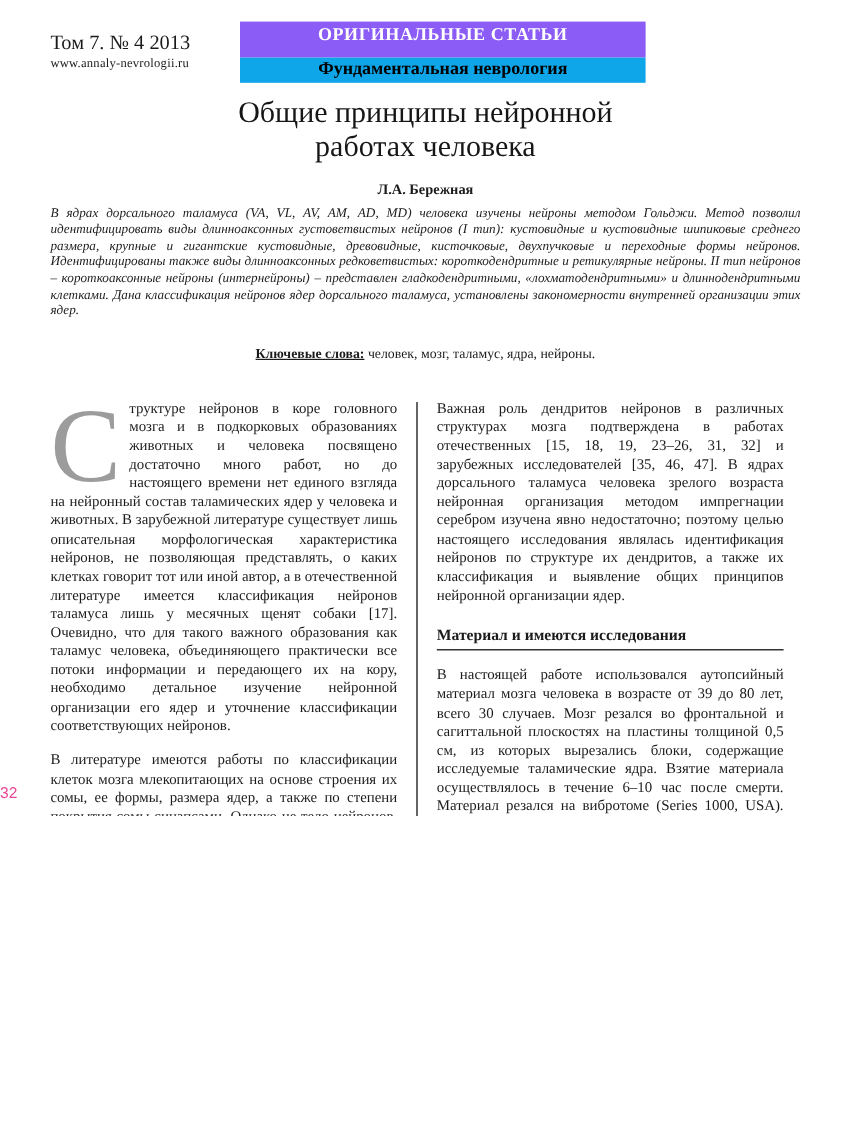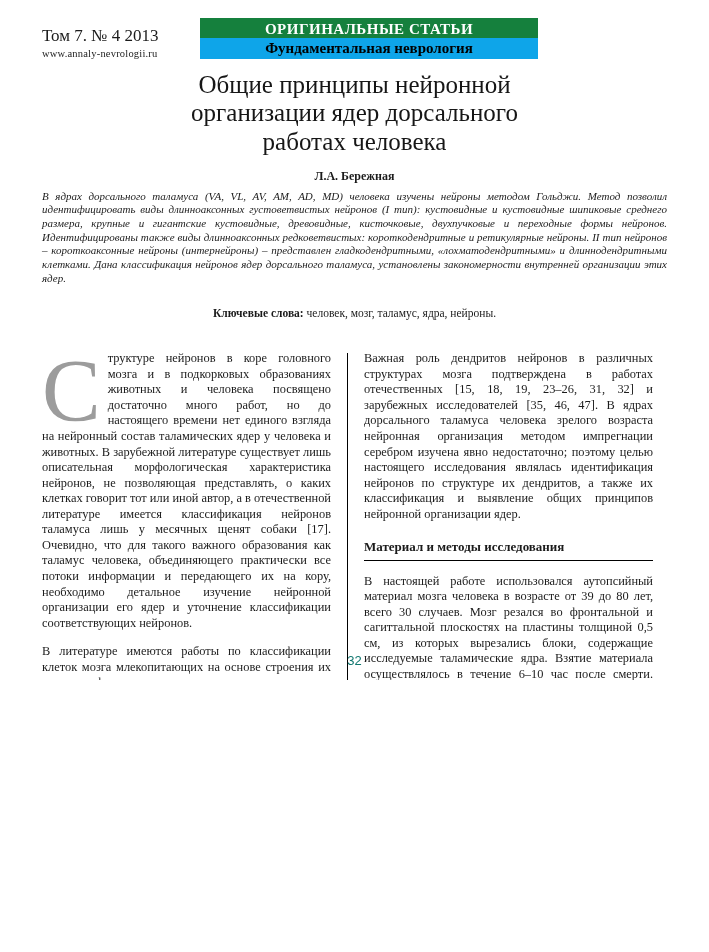--- a/index.html
+++ b/index.html
@@ -5,62 +5,61 @@
   html,body { margin:0; padding:0; background:#ffffff; }
   body { width:709px; height:952px; font-family:"Liberation Serif", serif; color:#1b1b1b; }
   .page { position:relative; width:709px; height:680px; box-sizing:border-box; padding:18px 42px 0 42px; overflow:hidden; background:#fff; }
 
   
   .header { display:flex; align-items:flex-start; }
   .masthead { width:148px; padding-top:8px; }
   .vol { font-size:17px; white-space:nowrap; }
   .site { font-size:10.5px; margin-top:2px; letter-spacing:0.2px; }
   .banner { margin-left:10px; width:338px; }
-  .banner-primary { background:#15803d; color:#ffffff; font-weight:bold; text-align:center; font-size:15px; padding:3px 0 0; letter-spacing:0.5px; }
+  .banner-primary { background:#8b5cf6; color:#ffffff; font-weight:bold; text-align:center; font-size:15px; padding:3px 0 10px; letter-spacing:0.5px; }
   .banner-secondary { background:#0ea5e9; color:#000; font-weight:bold; text-align:center; font-size:15px; padding:2px 0 2px; }
 
   
   .title { margin-top:12px; text-align:center; font-size:25px; line-height:1.13; color:#161616; }
   .author { text-align:center; font-weight:bold; font-size:12px; margin-top:13px;font-family:Liberation Serif, serif; }
   .affiliation { text-align:center; font-style:italic; font-size:12.5px; margin-top:17px; }
 
   
   .abstract { margin-top:6px; font-style:italic; font-size:11px; line-height:1.24; text-align:justify; }
   .keywords { margin-top:22px; text-align:center; font-size:11.5px; }
-  .keywords .kw-label { font-weight:bold; }
+  .keywords .kw-label { font-weight:bold;text-decoration:underline; }
 
   
   .columns { display:flex; margin-top:32px; }
   .col { width:289px; font-size:12.4px; line-height:1.255; text-align:justify; }
   .col p { margin:0 0 13px 0; }
   .divider { width:1px; background:#000; margin:2px 16px 28px 16px; align-self:stretch; }
   .dropcap { float:left; font-size:88px; line-height:70px; color:#9c9c9c; margin:5px 7px 0 0; }
   .section-heading { font-weight:bold; font-size:13px; border-bottom:1.5px solid #000; padding-bottom:4px; margin:17px 0 13px 0; text-align:left; }
 
-  .page-number { position:absolute; left:0; bottom:12px; width:100%; text-align:center; font-size:13px; color:#0f766e; font-family:"Liberation Sans", sans-serif; }
+  .page-number { position:absolute; left:0; bottom:12px; width:100%; font-size:13px; color:#ec4899; font-family:"Liberation Sans", sans-serif; }
 </style>
 </head>
 <body>
 
 <div class="page">
 
   <div class="header">
     <div class="masthead">
       <div class="vol">Том 7. № 4 2013</div>
       <div class="site">www.annaly-nevrologii.ru</div>
     </div>
     <div class="banner">
       <div class="banner-primary">ОРИГИНАЛЬНЫЕ СТАТЬИ</div>
       <div class="banner-secondary">Фундаментальная неврология</div>
     </div>
   </div>
 
   <div class="title">
     <div>Общие принципы нейронной</div>
-    <div>организации ядер дорсального</div>
     <div>работах человека</div>
   </div>
 
   <div class="author">Л.А. Бережная</div>
 
   <div class="abstract">В ядрах дорсального таламуса (VA, VL, AV, AM, AD, MD) человека изучены нейроны методом Гольджи. Метод позволил идентифицировать виды длинноаксонных густоветвистых нейронов (I тип): кустовидные и кустовидные шипиковые среднего размера, крупные и гигантские кустовидные, древовидные, кисточковые, двухпучковые и переходные формы нейронов. Идентифицированы также виды длинноаксонных редковетвистых: короткодендритные и ретикулярные нейроны. II тип нейронов – короткоаксонные нейроны (интернейроны) – представлен гладкодендритными, «лохматодендритными» и длиннодендритными клетками. Дана классификация нейронов ядер дорсального таламуса, установлены закономерности внутренней организации этих ядер.</div>
 
   <div class="keywords">
     <span class="kw-label">Ключевые слова:</span><span> человек, мозг, таламус, ядра, нейроны.</span>
   </div>
@@ -70,21 +69,21 @@
     <div class="col">
       <p><span class="dropcap">С</span><span>труктуре нейронов в коре головного мозга и в подкорковых образованиях животных и человека посвящено достаточно много работ, но до настоящего времени нет единого взгляда на нейронный состав таламических ядер у человека и животных. В зарубежной литературе существует лишь описательная морфологическая характеристика нейронов, не позволяющая представлять, о каких клетках говорит тот или иной автор, а в отечественной литературе имеется классификация нейронов таламуса лишь у месячных щенят собаки [17]. Очевидно, что для такого важного образования как таламус человека, объединяющего практически все потоки информации и передающего их на кору, необходимо детальное изучение нейронной организации его ядер и уточнение классификации соответствующих нейронов.</span></p>
       <p>В литературе имеются работы по классификации клеток мозга млекопитающих на основе строения их сомы, ее формы, размера ядер, а также по степени покрытия сомы синапсами. Однако не тело нейронов, а их дендриты являются теми структурами, которые различаются не только между собой у разных нейронов, но и отличают их от других клеток организма и составляют наибольшую часть клетки. Геометрия рецепторного аппарата у различных нейронов не одинакова. Отсюда возникает необходимость классифицировать нейроны по геометрии их дендритов.</p>
       <p>Попытки классифицировать нейроны по строению дендритов предпринимались и ранее. E. Ramon-Moliner [44-46] выделял два самых древних типа клеток: лептодендритические, с длинными слабо ветвящимися дендритами, и лофодендритические. Автор предположил, что от первых произошли изодендритические (ретикулярные и другие редковетвистые нейроны), аллодендритические (специализированные) и идиодендритические (высокоспециализированные) клетки, а лофодендритические дали начало пирамидным клеткам [45]. Эта классификация в настоящее время не получила должного распространения.</p>
     </div>
 
     <div class="divider"></div>
 
     <div class="col">
       <p>Важная роль дендритов нейронов в различных структурах мозга подтверждена в работах отечественных [15, 18, 19, 23–26, 31, 32] и зарубежных исследователей [35, 46, 47]. В ядрах дорсального таламуса человека зрелого возраста нейронная организация методом импрегнации серебром изучена явно недостаточно; поэтому целью настоящего исследования являлась идентификация нейронов по структуре их дендритов, а также их классификация и выявление общих принципов нейронной организации ядер.</p>
-      <div class="section-heading">Материал и методы исследования</div>
+      <div class="section-heading">Материал и имеются исследования</div>
       <p>В настоящей работе использовался аутопсийный материал мозга человека в возрасте от 39 до 80 лет, всего 30 случаев. Мозг резался во фронтальной и сагиттальной плоскостях на пластины толщиной 0,5 см, из которых вырезались блоки, содержащие исследуемые таламические ядра. Взятие материала осуществлялось в течение 6–10 час после смерти. Материал резался на вибротоме (Series 1000, USA). Исследовались серийные срезы сагиттальной и фронтальной проекций таламуса людей, погибших от различных заболеваний, не связанных с неврологической или психической патологией. Для окраски гистологическими методами блоки фиксировались в течение периода от 2 недель до 1 месяца (иногда более) в 4% параформальдегиде. Использовался метод Гольджи в модификации (срезы 180-250 мкм) [21]. Точные зарисовки нейронов проводились на микроскопе ORTOLUX (Leitz, Германия) с рисовальным аппаратом при увеличении в 400 раз.</p>
 
     </div>
 
   </div>
 
   <div class="page-number">32</div>
 
 </div>
 

